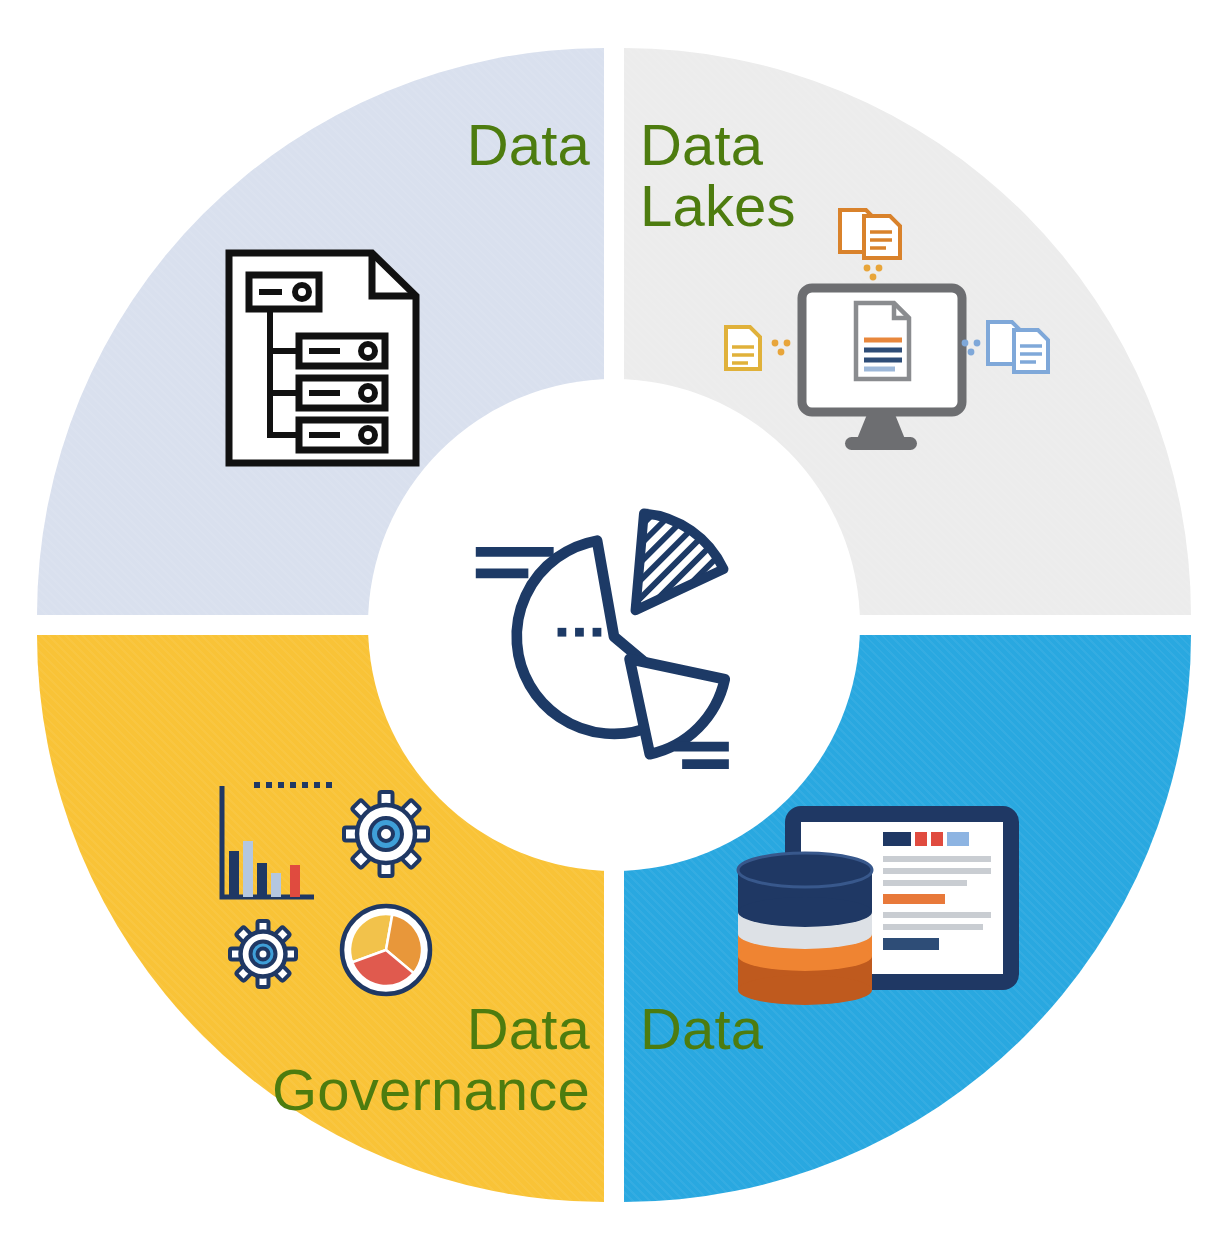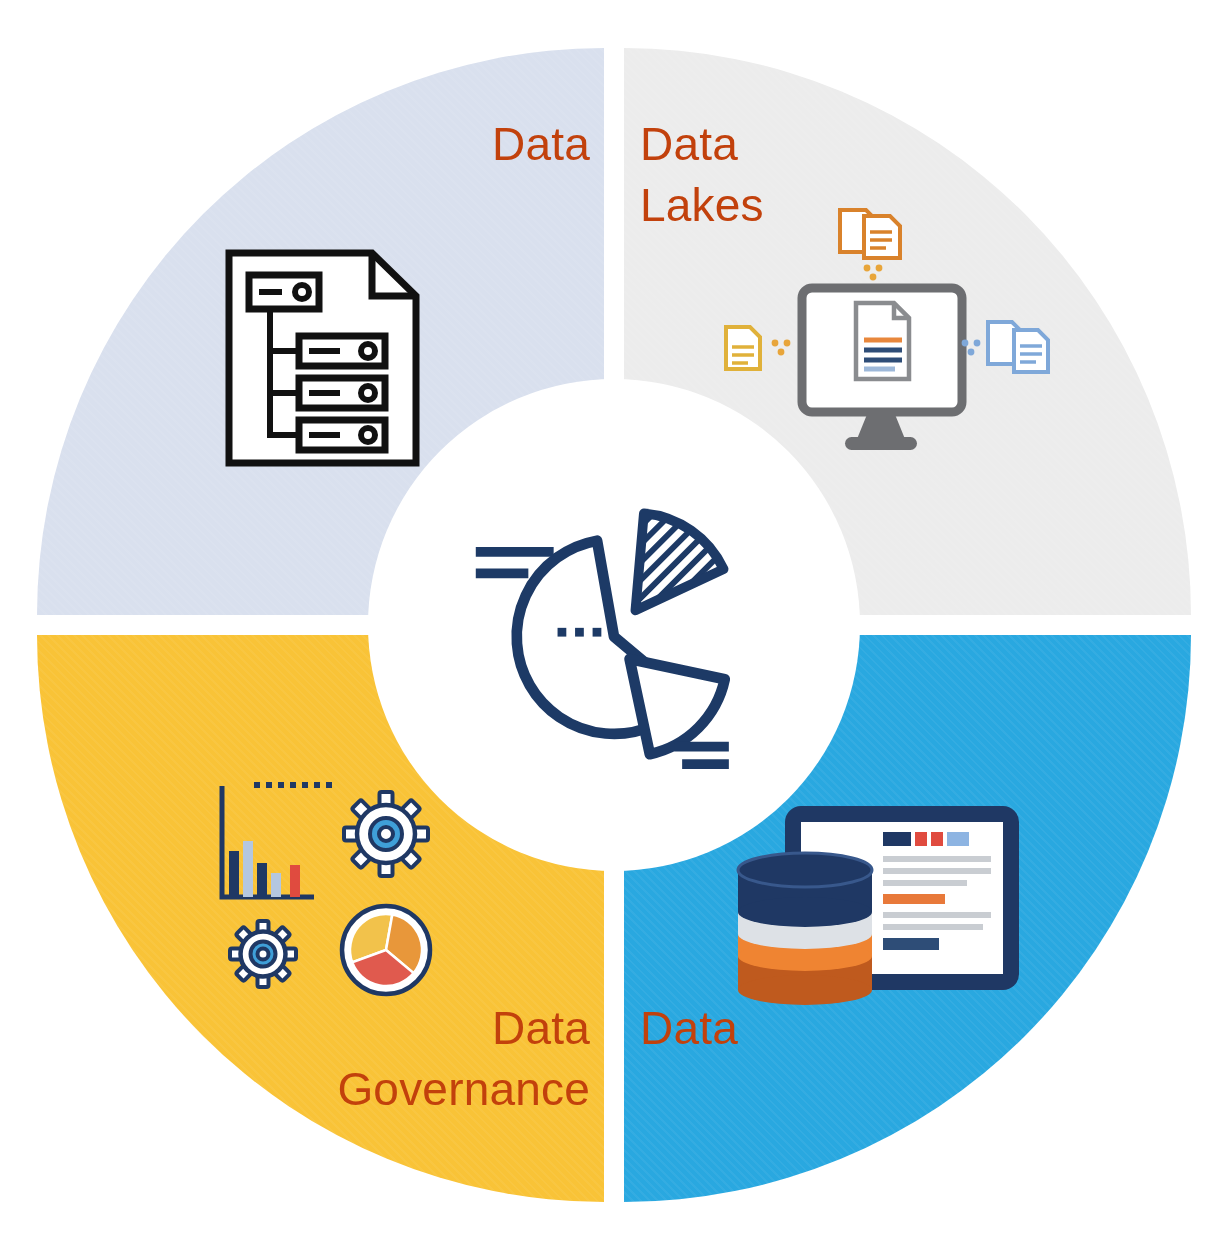--- a/index.html
+++ b/index.html
@@ -14,21 +14,21 @@
   .q-tr { left:624px; top:48px;  border-radius:0 100% 0 0; }
   .q-bl { left:37px;  top:635px; border-radius:0 0 0 100%; }
   .q-br { left:624px; top:635px; border-radius:0 0 100% 0; }
 
   .center-circle { position:absolute; left:368px; top:379px; width:492px; height:492px;
     border-radius:50%; background:#ffffff; }
 
   .icon { position:absolute; }
   .icon svg { display:block; width:100%; height:100%; }
 
-  .label { position:absolute; font-size:46px; line-height:61px; color:#c2410c;
+  .label { position:absolute; font-size:58px; line-height:61px; color:#4d7c0f;
     letter-spacing:0.2px; white-space:nowrap; }
   .label.right { text-align:right; }
 
   .lbl-curation   { right:636px; top:114px; }
   .lbl-lakes      { left:640px;  top:114px; }
   .lbl-governance { right:636px; top:998px; }
   .lbl-management { left:640px;  top:998px; }
 
   .ic-curation   { left:222px; top:248px; width:215px; height:220px; }
   .ic-lakes      { left:718px; top:200px; width:345px; height:260px; }

